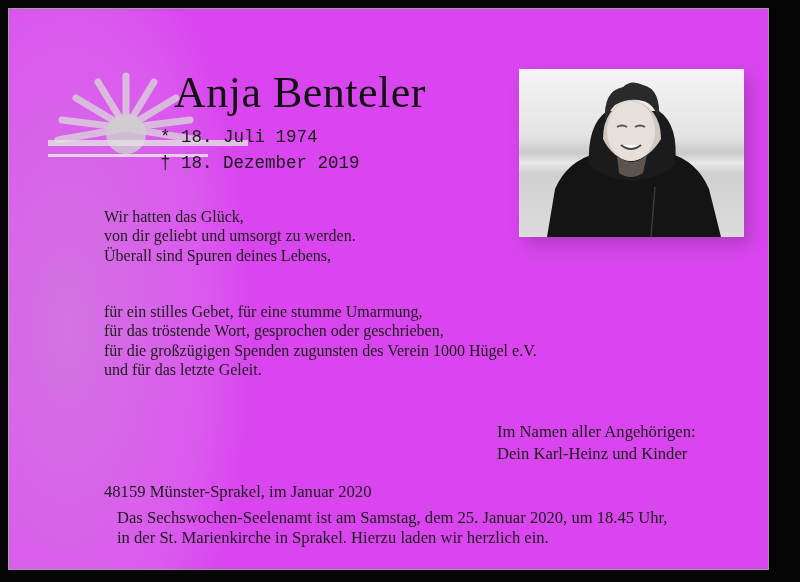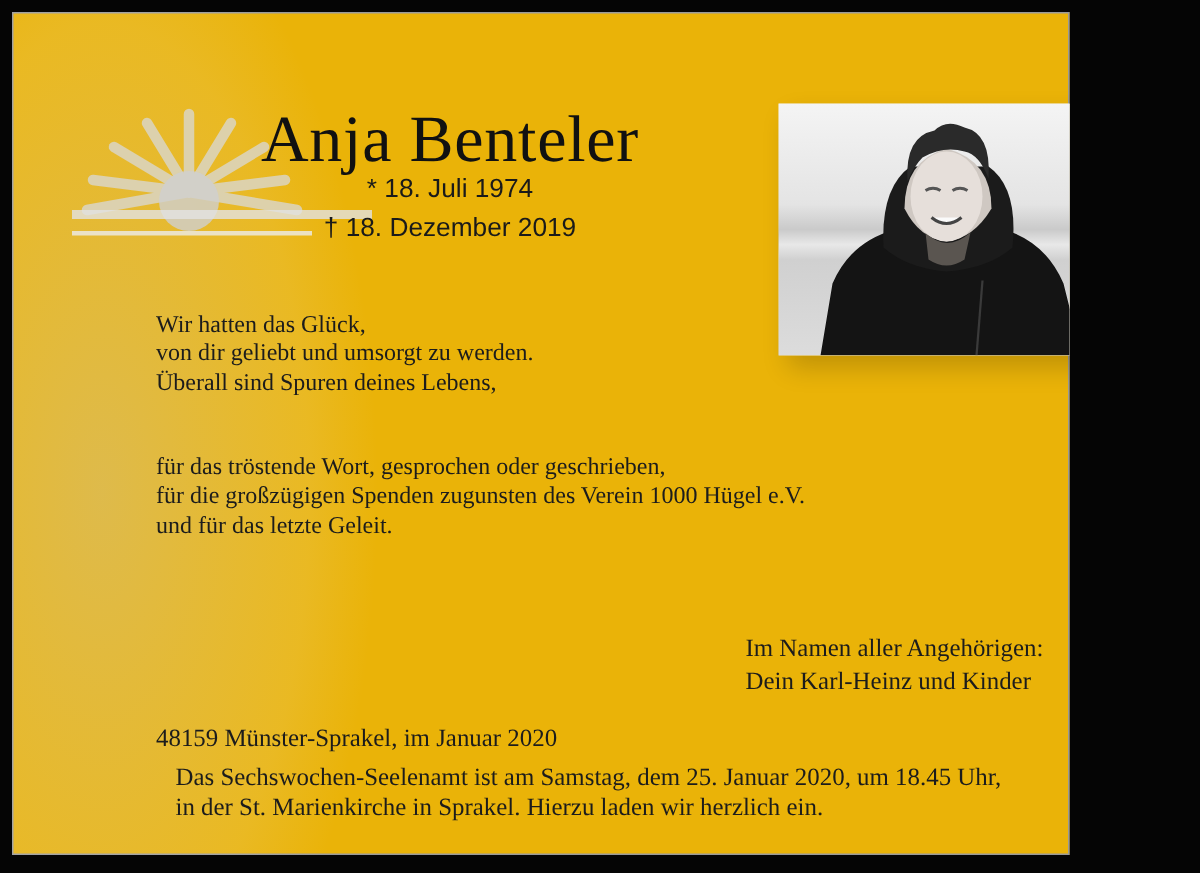--- a/index.html
+++ b/index.html
@@ -7,45 +7,44 @@
       width: 800px; height: 582px; overflow: hidden;
       background: #000;
       font-family: "DejaVu Serif", "Liberation Serif", serif;
       color: #1a1a1a;
     }
     .frame {
       position: absolute; left: 0; top: 0; width: 800px; height: 582px;
       background: #050505;
     }
     .card {
-      position: absolute; left: 8px; top: 8px; width: 705px; height: 562px;
-      background: #eab308;
+      position: absolute; left: 8px; top: 8px; width: 761px; height: 562px;
+      background: #d946ef;
       box-shadow: inset 0 0 0 1px #9a9a9a;
       overflow: hidden;
     }
     
     .bg-wash {
       position: absolute; left: 0; top: 0; width: 460px; height: 562px;
       background:
         radial-gradient(ellipse 230px 520px at 60px 320px, rgba(200,200,200,0.35), rgba(230,230,230,0.12) 60%, rgba(255,255,255,0) 80%);
     }
     .sun {
       position: absolute; left: 40px; top: 60px; width: 200px; height: 160px;
     }
     .name {
       position: absolute; left: 152px; top: 60px; width: 280px;
       text-align: center;
       font-family: "Liberation Serif", "DejaVu Serif", serif;
       font-size: 44px; letter-spacing: 0.5px; color: #111;
       line-height: 50px;
     }
     .dates {
-      position: absolute; left: 152px; top: 104px; width: 280px;
-      text-align: center;
-      font-family: Liberation Sans, sans-serif;
+      position: absolute; left: 152px; top: 116px; width: 280px;
+      font-family: Liberation Mono, monospace;
       font-size: 17.5px; line-height: 26px; color: #1a1a1a;
     }
     .photo-wrap {
       position: absolute; left: 511px; top: 61px; width: 225px; height: 168px;
       box-shadow: 6px 8px 16px rgba(0,0,0,0.18);
       overflow: hidden;
       background: linear-gradient(#f2f2f2 0%, #e2e2e2 35%, #d8d8d8 48%, #c9c9c9 52%, #e6e6e6 60%, #d4d4d4 100%);
     }
     .text-block {
       position: absolute; left: 96px; width: 640px;
@@ -139,20 +138,21 @@
       </svg>
     </div>
 
     <div class="text-block p1">
       <div>Wir hatten das Glück,</div>
       <div>von dir geliebt und umsorgt zu werden.</div>
       <div>Überall sind Spuren deines Lebens,</div>
     </div>
 
     <div class="text-block p2">
+      <div>für ein stilles Gebet, für eine stumme Umarmung,</div>
       <div>für das tröstende Wort, gesprochen oder geschrieben,</div>
       <div>für die großzügigen Spenden zugunsten des Verein 1000 Hügel e.V.</div>
       <div>und für das letzte Geleit.</div>
     </div>
 
     <div class="sign">
       <div>Im Namen aller Angehörigen:</div>
       <div>Dein Karl-Heinz und Kinder</div>
     </div>
 

